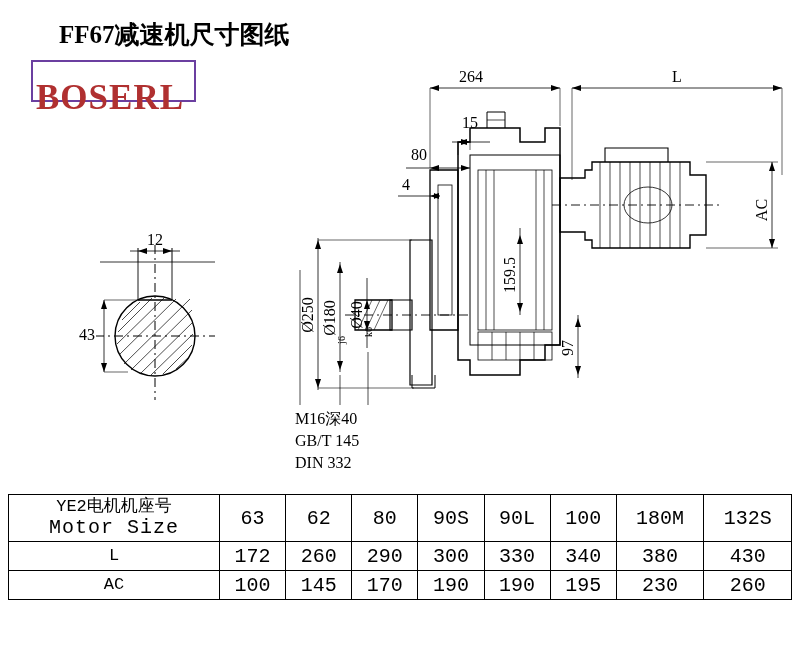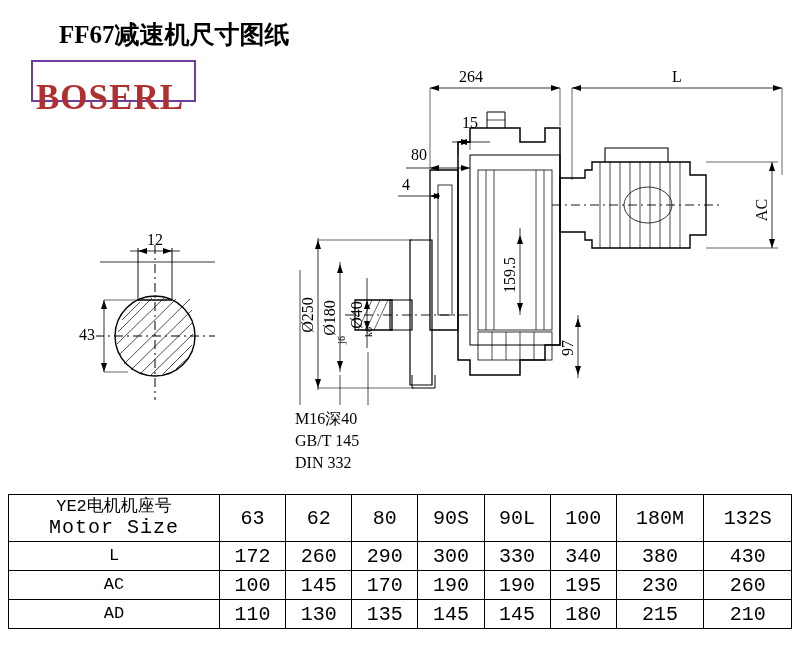--- a/index.html
+++ b/index.html
@@ -289,25 +289,14 @@
       <td class="head-label">AC</td>
       <td>100</td>
       <td>145</td>
       <td>170</td>
       <td>190</td>
       <td>190</td>
       <td>195</td>
       <td>230</td>
       <td>260</td>
     </tr>
-    <tr>
-      <td class="head-label">AD</td>
-      <td>110</td>
-      <td>130</td>
-      <td>135</td>
-      <td>145</td>
-      <td>145</td>
-      <td>180</td>
-      <td>215</td>
-      <td>210</td>
-    </tr>
   </tbody>
 </table>
 
 </body></html>

